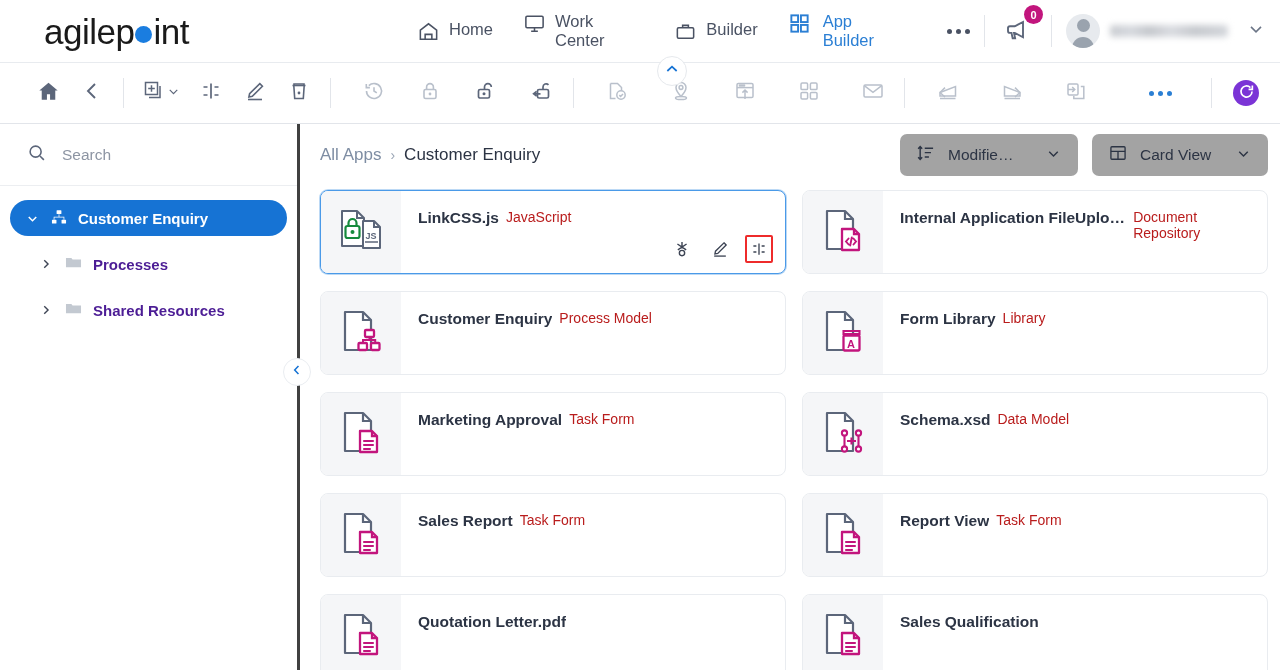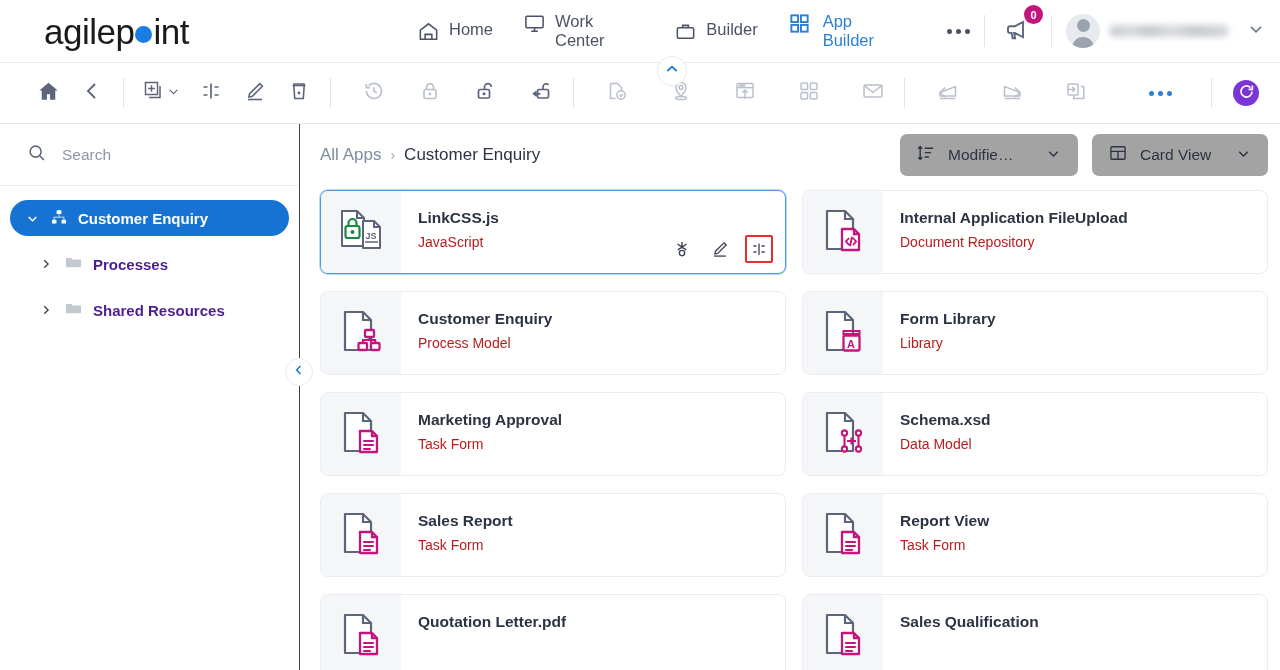--- a/index.html
+++ b/index.html
@@ -165,21 +165,21 @@
     flex: none;
   }
 
   
   .body-wrap { display: flex; height: calc(670px - 62px - 62px); position: relative; }
 
   
   .sidebar {
     width: 300px;
     background: #fff;
-    border-right: 1px solid #404040;
+    border-right: 3px solid #404040;
     flex: none;
     position: relative;
   }
   .search-row {
     height: 62px;
     display: flex; align-items: center;
     gap: 14px;
     padding: 0 26px;
     border-bottom: 1px solid #eceef1;
   }
@@ -287,21 +287,21 @@
     box-shadow: 0 0 0 1px #bcd9f5;
   }
   .card-ico-box {
     width: 80px;
     background: #f5f6f8;
     display: flex; align-items: center; justify-content: center;
     flex: none;
   }
   .card-text {
     padding: 18px 0 0 17px;
-    display: flex; flex-direction: column; gap: 7px;
+    display: flex; flex-direction: row; gap: 7px;
     min-width: 0;
   }
   .card-title {
     font-size: 15.5px; font-weight: 700; color: #2c3444;
     white-space: nowrap; overflow: hidden; text-overflow: ellipsis;
   }
   .card-sub { font-size: 14px; color: #b91c1c; }
   .card-actions {
     margin-left: auto;
     align-self: flex-end;

